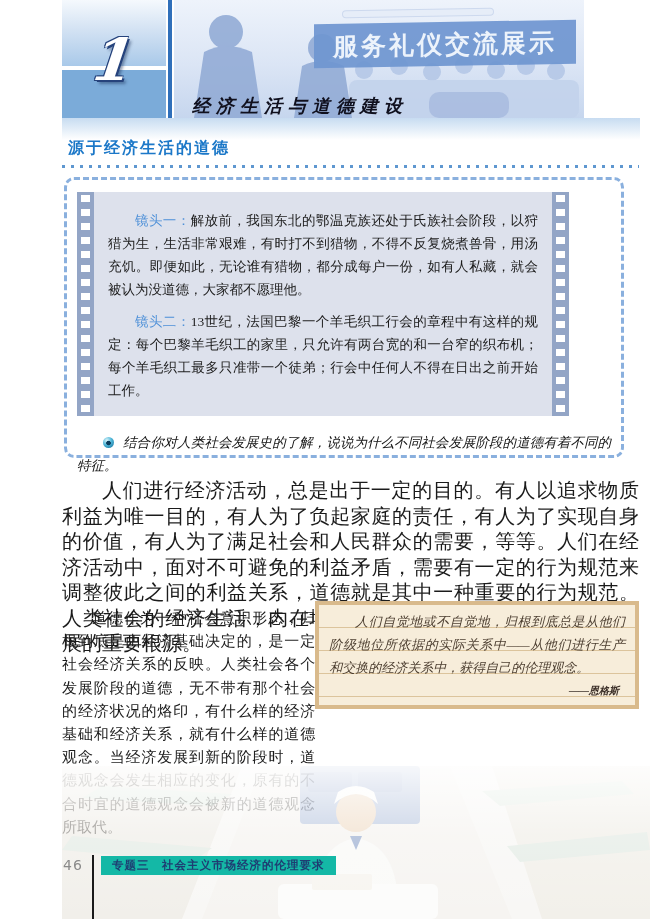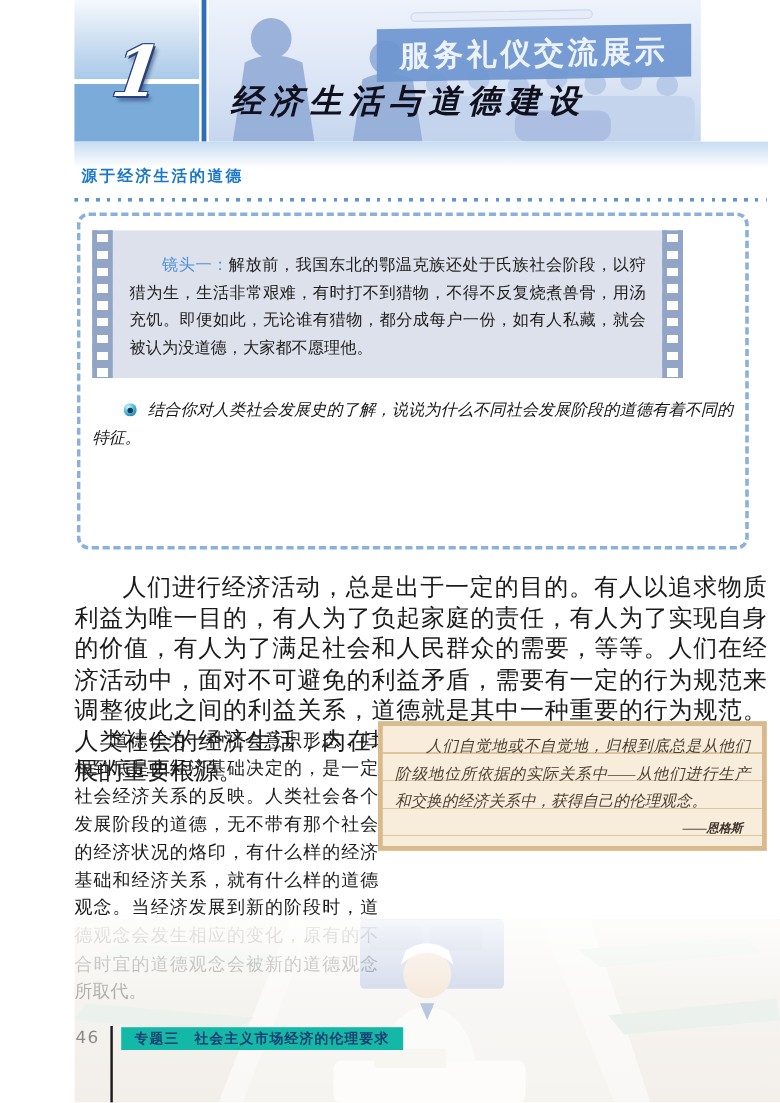--- a/index.html
+++ b/index.html
@@ -32,29 +32,29 @@
   .photo-banner {
     position:absolute; top:22px; right:8px; width:262px; height:44px;
     background:#6f96d1; opacity:.92; display:flex; align-items:center; justify-content:center;
     transform:skewY(-1deg);
   }
   .photo-banner-text {
     color:#eef4fc; font-weight:bold; font-size:25px; letter-spacing:3px;
     font-family:"Liberation Sans", sans-serif; white-space:nowrap;
   }
   .chapter-title {
-    position:absolute; left:18px; bottom:16px;
+    position:absolute; left:18px; bottom:0;
     font-family:"Liberation Serif", serif; font-weight:bold; font-style:italic;
-    font-size:27px; letter-spacing:6px; color:#10101e; white-space:nowrap;
+    font-size:18px; letter-spacing:6px; color:#10101e; white-space:nowrap;
   }
   .fade-band { left:62px; top:118px; width:578px; height:22px;
     background:linear-gradient(180deg,#c7dcf1 0%,#ffffff 100%); }
 
   
-  .section-title { left:68px; top:138px; font-size:13px; font-weight:bold;
+  .section-title { left:68px; top:138px; font-size:16px; font-weight:bold;
     color:#1c78c8; letter-spacing:2px; }
   .dotted-rule { left:62px; top:165px; width:577px; height:3px;
     background:repeating-linear-gradient(90deg,#5e97d0 0 3px, rgba(0,0,0,0) 3px 9px); }
 
   
   .activity-box {
     left:64px; top:177px; width:560px; height:281px; box-sizing:border-box;
     border:3px dashed #8ab0de; border-radius:10px; padding:12px 8px 0 10px;
   }
   .filmstrip { display:flex; width:492px; }
@@ -161,20 +161,23 @@
   <div class="abs section-title">源于经济生活的道德</div>
   <div class="abs dotted-rule"></div>
 
   <div class="abs activity-box">
     <div class="filmstrip">
       <div class="sprocket"></div>
       <div class="film-content">
         <p class="scene">
           <span class="scene-label">镜头一：</span><span>解放前，我国东北的鄂温克族还处于氏族社会阶段，以狩猎为生，生活非常艰难，有时打不到猎物，不得不反复烧煮兽骨，用汤充饥。即便如此，无论谁有猎物，都分成每户一份，如有人私藏，就会被认为没道德，大家都不愿理他。</span>
         </p>
+        <p class="scene">
+          <span class="scene-label">镜头二：</span><span>13世纪，法国巴黎一个羊毛织工行会的章程中有这样的规定：每个巴黎羊毛织工的家里，只允许有两台宽的和一台窄的织布机；每个羊毛织工最多只准带一个徒弟；行会中任何人不得在日出之前开始工作。</span>
+        </p>
       </div>
       <div class="sprocket"></div>
     </div>
     <div class="questions">
       <p class="question">
         <span class="bullet"></span><span>结合你对人类社会发展史的了解，说说为什么不同社会发展阶段的道德有着不同的特征。</span>
       </p>
     </div>
   </div>
 

